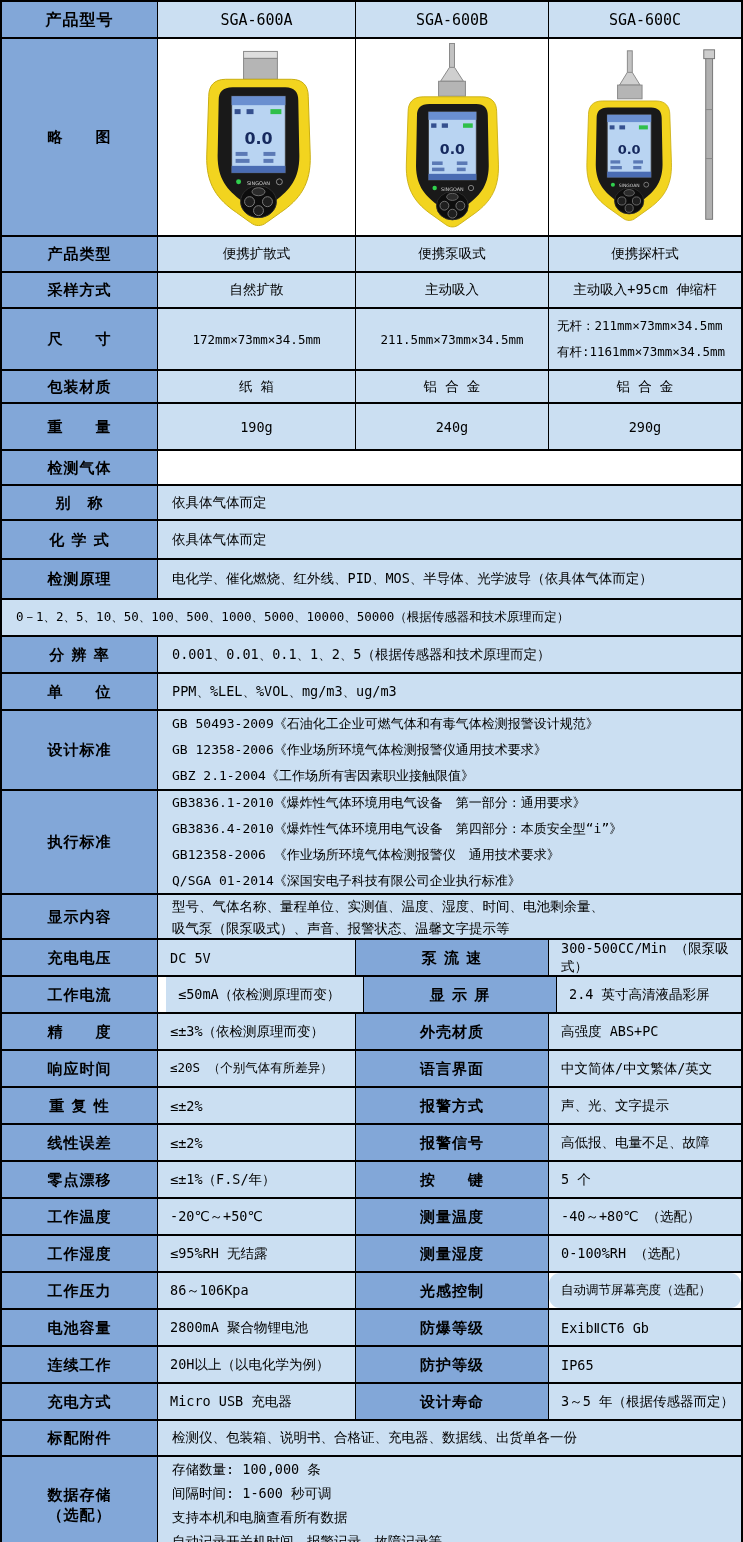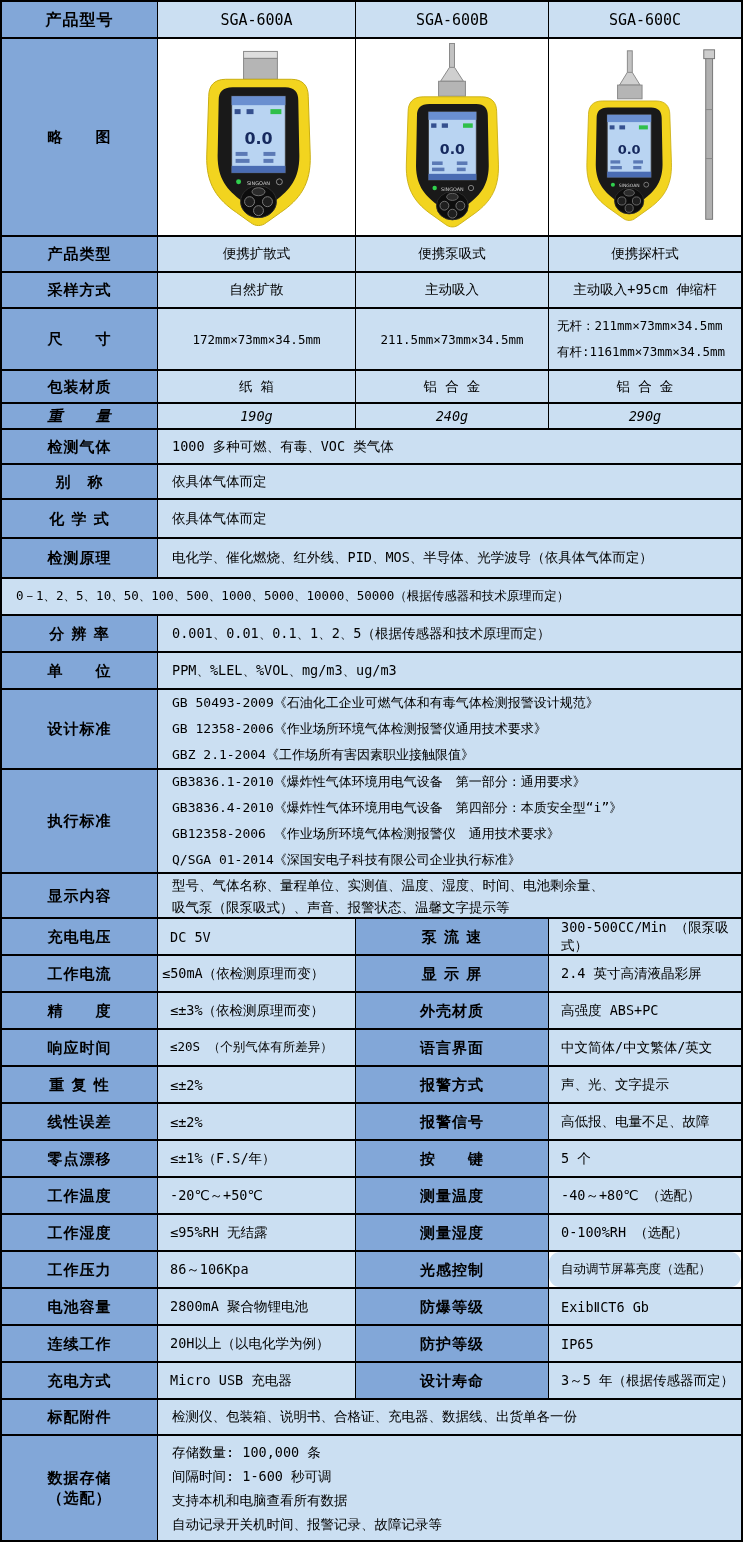--- a/index.html
+++ b/index.html
@@ -175,30 +175,29 @@
     </div>
   </div>
 
   <div class="row" style="height:33px;">
     <div class="cell c1 lbl">包装材质</div>
     <div class="cell c2 val ctr">纸 箱</div>
     <div class="cell c3 val ctr">铝 合 金</div>
     <div class="cell c4 val ctr end">铝 合 金</div>
   </div>
 
-  <div class="row" style="height:26px;font-style:italic;">
+  <div class="row" style="height:47px;">
     <div class="cell c1 lbl">重　　量</div>
     <div class="cell c2 val ctr">190g</div>
     <div class="cell c3 val ctr">240g</div>
     <div class="cell c4 val ctr end">290g</div>
   </div>
 
   <div class="row" style="height:35px;">
     <div class="cell c1 lbl">检测气体</div>
-    <div class="cell cfull val pad end">1000 多种可燃、有毒、VOC 类气体</div>
   </div>
   <div class="row" style="height:35px;">
     <div class="cell c1 lbl">别　称</div>
     <div class="cell cfull val pad end">依具体气体而定</div>
   </div>
   <div class="row" style="height:39px;">
     <div class="cell c1 lbl">化 学 式</div>
     <div class="cell cfull val pad end">依具体气体而定</div>
   </div>
   <div class="row" style="height:40px;">
@@ -245,21 +244,21 @@
   </div>
 
   <div class="row" style="height:37px;">
     <div class="cell c1 lbl">充电电压</div>
     <div class="cell c2 val pad" style="padding-left:12px;">DC 5V</div>
     <div class="cell c3 lbl">泵 流 速</div>
     <div class="cell c4 val pad end" style="padding-left:12px;">300-500CC/Min （限泵吸式）</div>
   </div>
   <div class="row" style="height:37px;">
     <div class="cell c1 lbl">工作电流</div>
-    <div class="cell c2 val pad" style="padding-left:4px;">≤50mA（依检测原理而变）</div>
+    <div class="cell c2 val pad" style="padding-left:12px;margin-left:8px;">≤50mA（依检测原理而变）</div>
     <div class="cell c3 lbl">显 示 屏</div>
     <div class="cell c4 val pad end" style="padding-left:12px;">2.4 英寸高清液晶彩屏</div>
   </div>
   <div class="row" style="height:37px;">
     <div class="cell c1 lbl">精　　度</div>
     <div class="cell c2 val pad" style="padding-left:12px;">≤±3%（依检测原理而变）</div>
     <div class="cell c3 lbl">外壳材质</div>
     <div class="cell c4 val pad end" style="padding-left:12px;">高强度 ABS+PC</div>
   </div>
   <div class="row" style="height:37px;">

